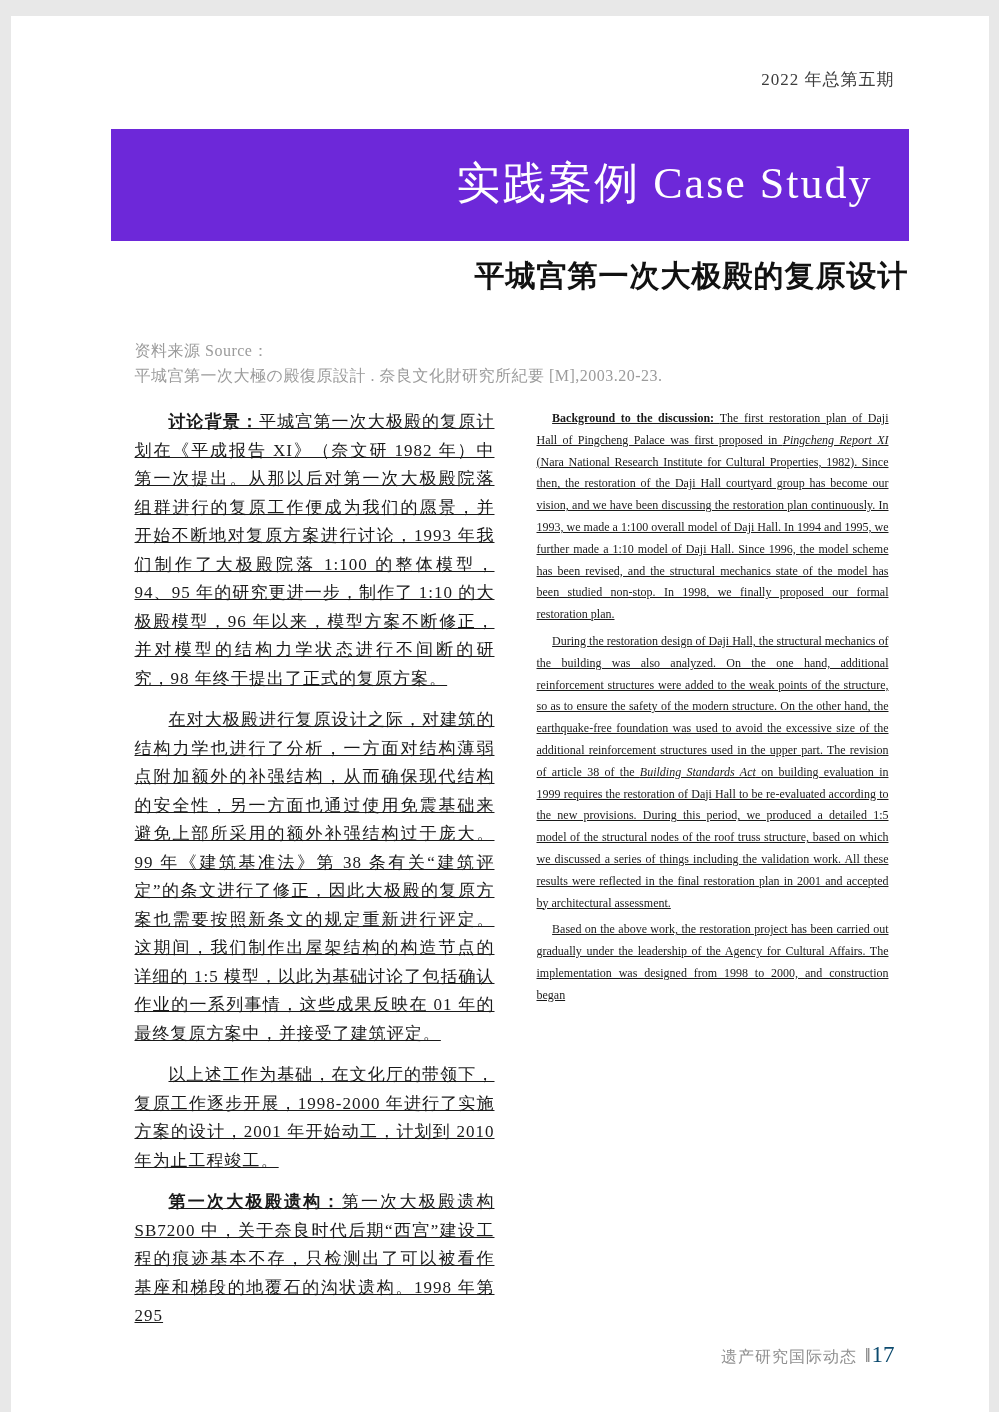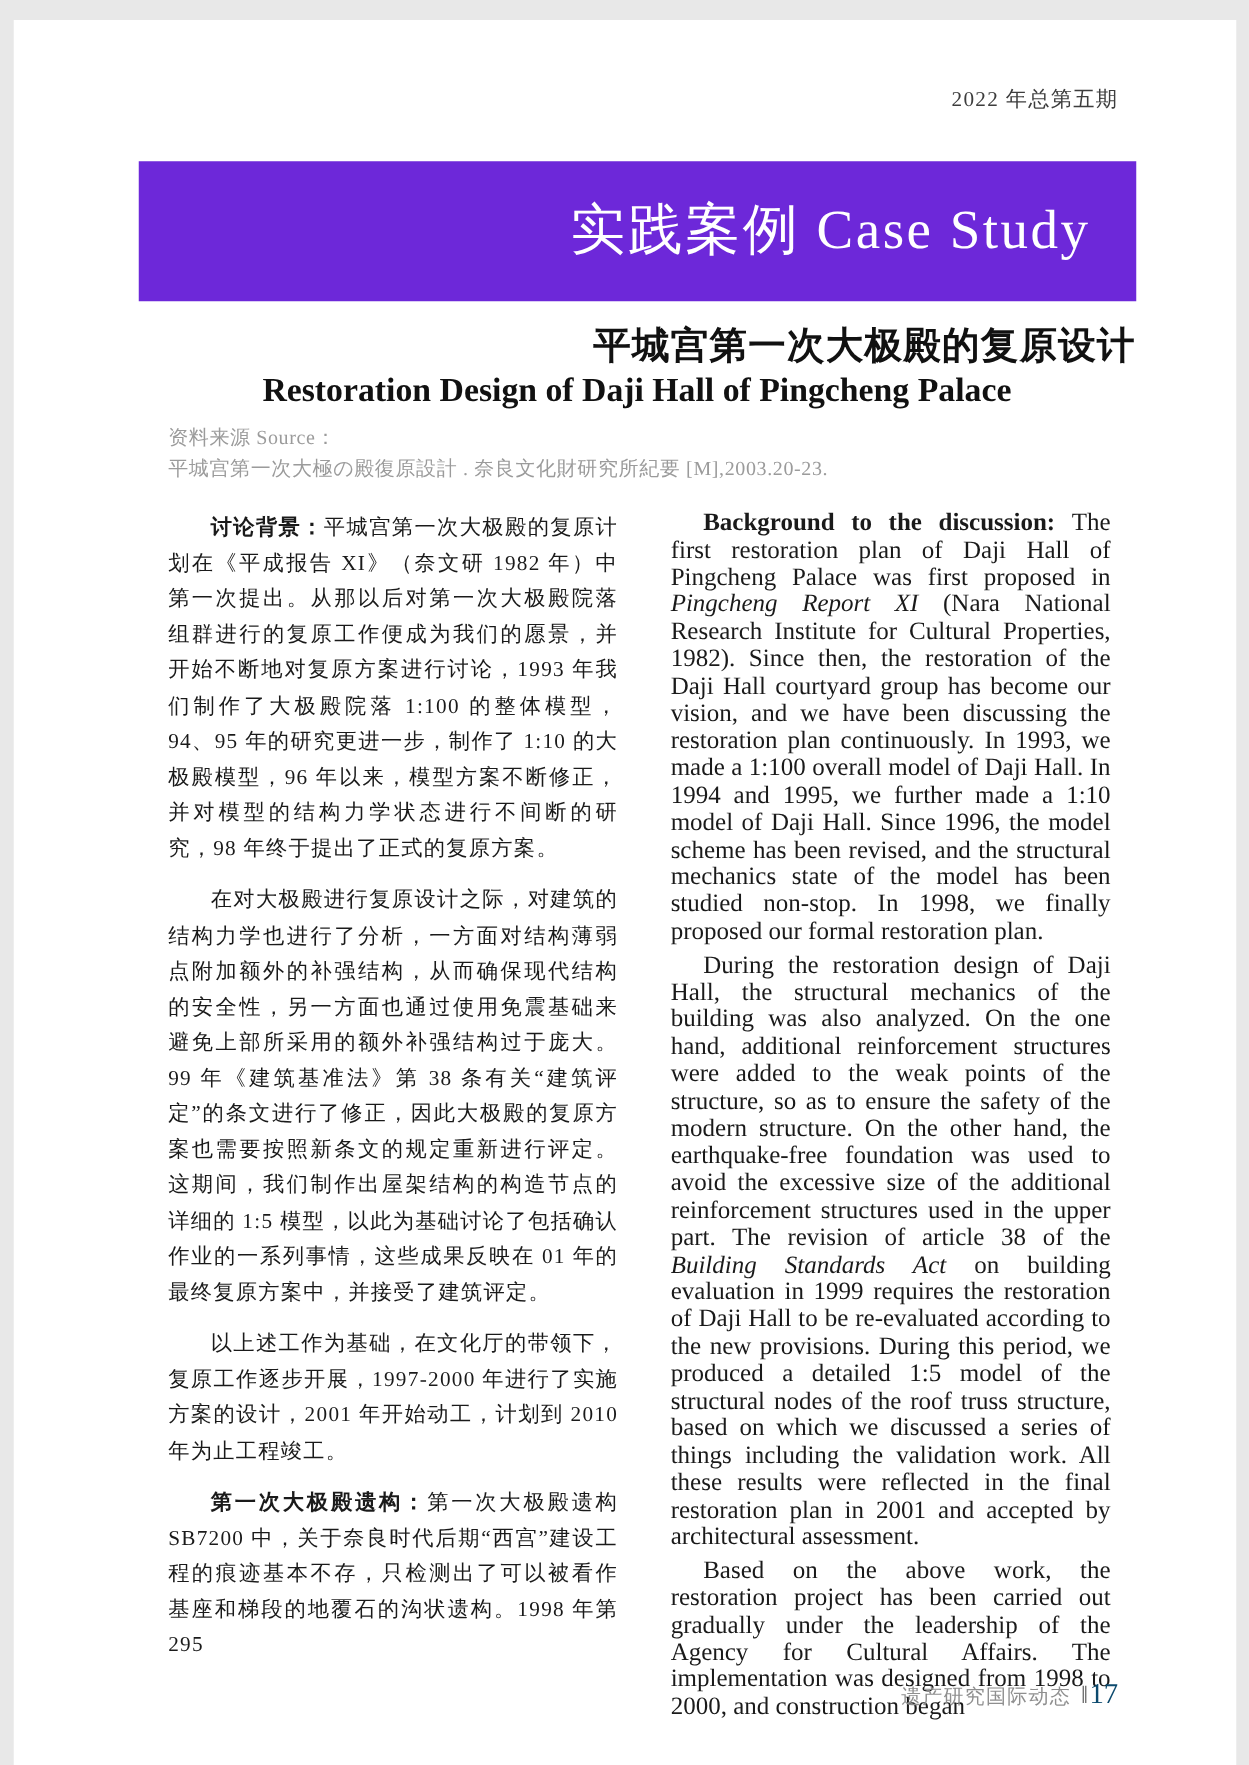--- a/index.html
+++ b/index.html
@@ -43,26 +43,27 @@
   .columns{
     position:absolute;left:124px;top:392px;width:754px;
     display:flex;gap:42px;align-items:flex-start;
   }
   .col{box-sizing:border-box;}
   .col-zh{
     width:360px;
     font-size:17px;line-height:28.5px;text-align:justify;
     letter-spacing:0.06em;color:#1a1a1a;
   }
-  .col-zh p{margin:0 0 13px 0;text-indent:2em;}
+  .col-zh p{margin:0 0 13px 0;text-indent:2em;text-decoration:underline;}
   .col-zh .bold{font-family:"Liberation Sans","DejaVu Sans",sans-serif;font-weight:700;}
   .col-en{
     width:352px;
-    font-size:20px;line-height:21.8px;text-align:justify;
+    font-size:12px;line-height:21.8px;text-align:justify;
     color:#1a1a1a;
+    text-decoration:underline;
   }
   .col-en p{margin:0 0 5px 0;text-indent:1.3em;}
   .col-en .bold{font-weight:700;}
   .italic{font-style:italic;}
   .footer{
     position:absolute;top:1326px;right:94px;
     color:#8f8f8f;font-size:16px;letter-spacing:1px;
     display:flex;align-items:baseline;
   }
   .footer .sep{color:#5f5f5f;font-size:20px;margin-left:8px;}
@@ -74,32 +75,31 @@
 <div class="page">
 
   <div class="issue">2022 年总第五期</div>
 
   <div class="banner" style="background: #6d28d9;">
     <span class="banner-title" style="color: rgb(255, 255, 255);">实践案例 Case Study</span>
   </div>
 
   <h1 class="title-zh">平城宫第一次大极殿的复原设计</h1>
 
-  <h2 class="title-en">Restoration Design of Daji Hall of Pingcheng Palace</h2>
 
   <div class="source">
     <div>资料来源 Source：</div>
     <div>平城宫第一次大極の殿復原設計 . 奈良文化財研究所紀要 [M],2003.20-23.</div>
   </div>
 
   <div class="columns">
     <div class="col col-zh">
         <p><span class="bold">讨论背景：</span><span>平城宫第一次大极殿的复原计划在《平成报告 XI》（奈文研 1982 年）中第一次提出。从那以后对第一次大极殿院落组群进行的复原工作便成为我们的愿景，并开始不断地对复原方案进行讨论，1993 年我们制作了大极殿院落 1:100 的整体模型，94、95 年的研究更进一步，制作了 1:10 的大极殿模型，96 年以来，模型方案不断修正，并对模型的结构力学状态进行不间断的研究，98 年终于提出了正式的复原方案。</span></p>
         <p><span>在对大极殿进行复原设计之际，对建筑的结构力学也进行了分析，一方面对结构薄弱点附加额外的补强结构，从而确保现代结构的安全性，另一方面也通过使用免震基础来避免上部所采用的额外补强结构过于庞大。99 年《建筑基准法》第 38 条有关“建筑评定”的条文进行了修正，因此大极殿的复原方案也需要按照新条文的规定重新进行评定。这期间，我们制作出屋架结构的构造节点的详细的 1:5 模型，以此为基础讨论了包括确认作业的一系列事情，这些成果反映在 01 年的最终复原方案中，并接受了建筑评定。</span></p>
-        <p><span>以上述工作为基础，在文化厅的带领下，复原工作逐步开展，1997-2000 年进行了实施方案的设计，2001 年开始动工，计划到 2010 年为止工程竣工。</span></p>
+        <p><span>以上述工作为基础，在文化厅的带领下，复原工作逐步开展，1998-2000 年进行了实施方案的设计，2001 年开始动工，计划到 2010 年为止工程竣工。</span></p>
         <p><span class="bold">第一次大极殿遗构：</span><span>第一次大极殿遗构 SB7200 中，关于奈良时代后期“西宫”建设工程的痕迹基本不存，只检测出了可以被看作基座和梯段的地覆石的沟状遗构。1998 年第 295</span></p>
       </div>
     <div class="col col-en">
         <p><span class="bold">Background to the discussion: </span><span>The first restoration plan of Daji Hall of Pingcheng Palace was first proposed in </span><span class="italic">Pingcheng Report XI</span><span> (Nara National Research Institute for Cultural Properties, 1982). Since then, the restoration of the Daji Hall courtyard group has become our vision, and we have been discussing the restoration plan continuously. In 1993, we made a 1:100 overall model of Daji Hall. In 1994 and 1995, we further made a 1:10 model of Daji Hall. Since 1996, the model scheme has been revised, and the structural mechanics state of the model has been studied non-stop. In 1998, we finally proposed our formal restoration plan.</span></p>
         <p><span>During the restoration design of Daji Hall, the structural mechanics of the building was also analyzed. On the one hand, additional reinforcement structures were added to the weak points of the structure, so as to ensure the safety of the modern structure. On the other hand, the earthquake-free foundation was used to avoid the excessive size of the additional reinforcement structures used in the upper part. The revision of article 38 of the </span><span class="italic">Building Standards Act</span><span> on building evaluation in 1999 requires the restoration of Daji Hall to be re-evaluated according to the new provisions. During this period, we produced a detailed 1:5 model of the structural nodes of the roof truss structure, based on which we discussed a series of things including the validation work. All these results were reflected in the final restoration plan in 2001 and accepted by architectural assessment.</span></p>
         <p><span>Based on the above work, the restoration project has been carried out gradually under the leadership of the Agency for Cultural Affairs. The implementation was designed from 1998 to 2000, and construction began</span></p>
       </div>
   </div>
 
   <div class="footer">

